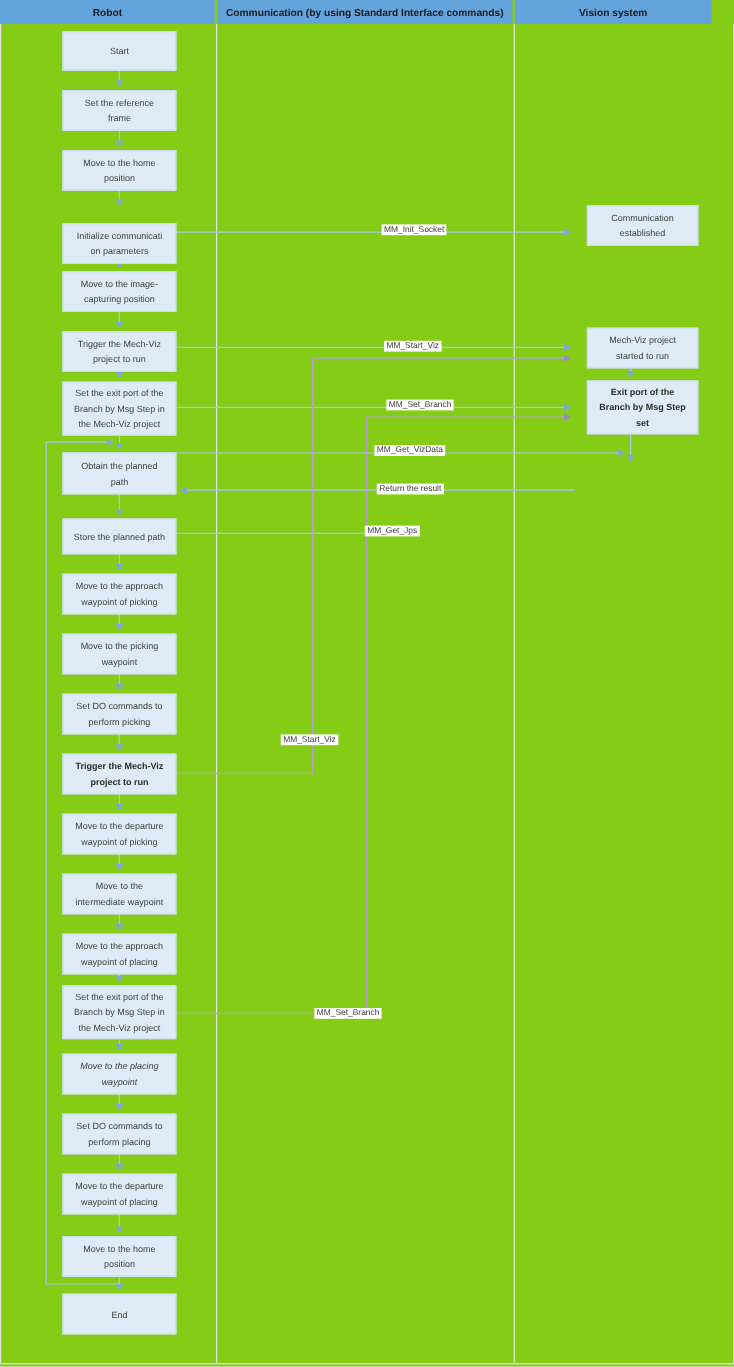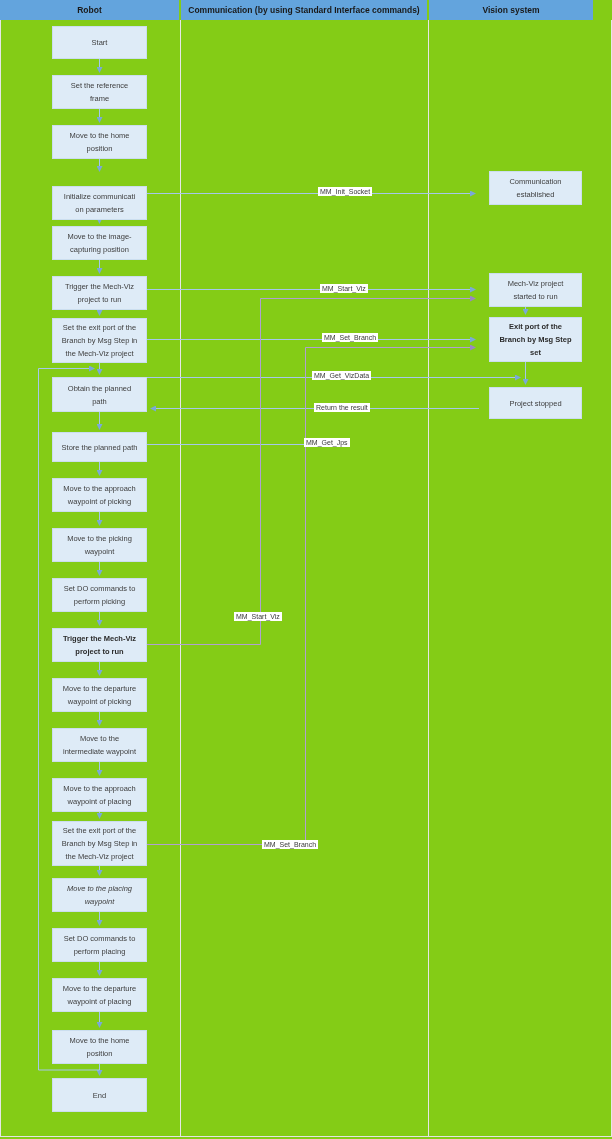--- a/index.html
+++ b/index.html
@@ -145,15 +145,14 @@
 position</div>
   <div class="box" style="top:1078px;height:34px;">End</div>
 
   <div class="box vbox" style="top:171px;height:34px;">Communication
 established</div>
   <div class="box vbox" style="top:273px;height:34px;">Mech-Viz project
 started to run</div>
   <div class="box vbox bold" style="top:317px;height:45px;">Exit port of the
 Branch by Msg Step
 set</div>
-  <div class="box vbox" style="top:387px;height:32px;">Project stopped</div>
 
 </div>
 
 </body></html>

